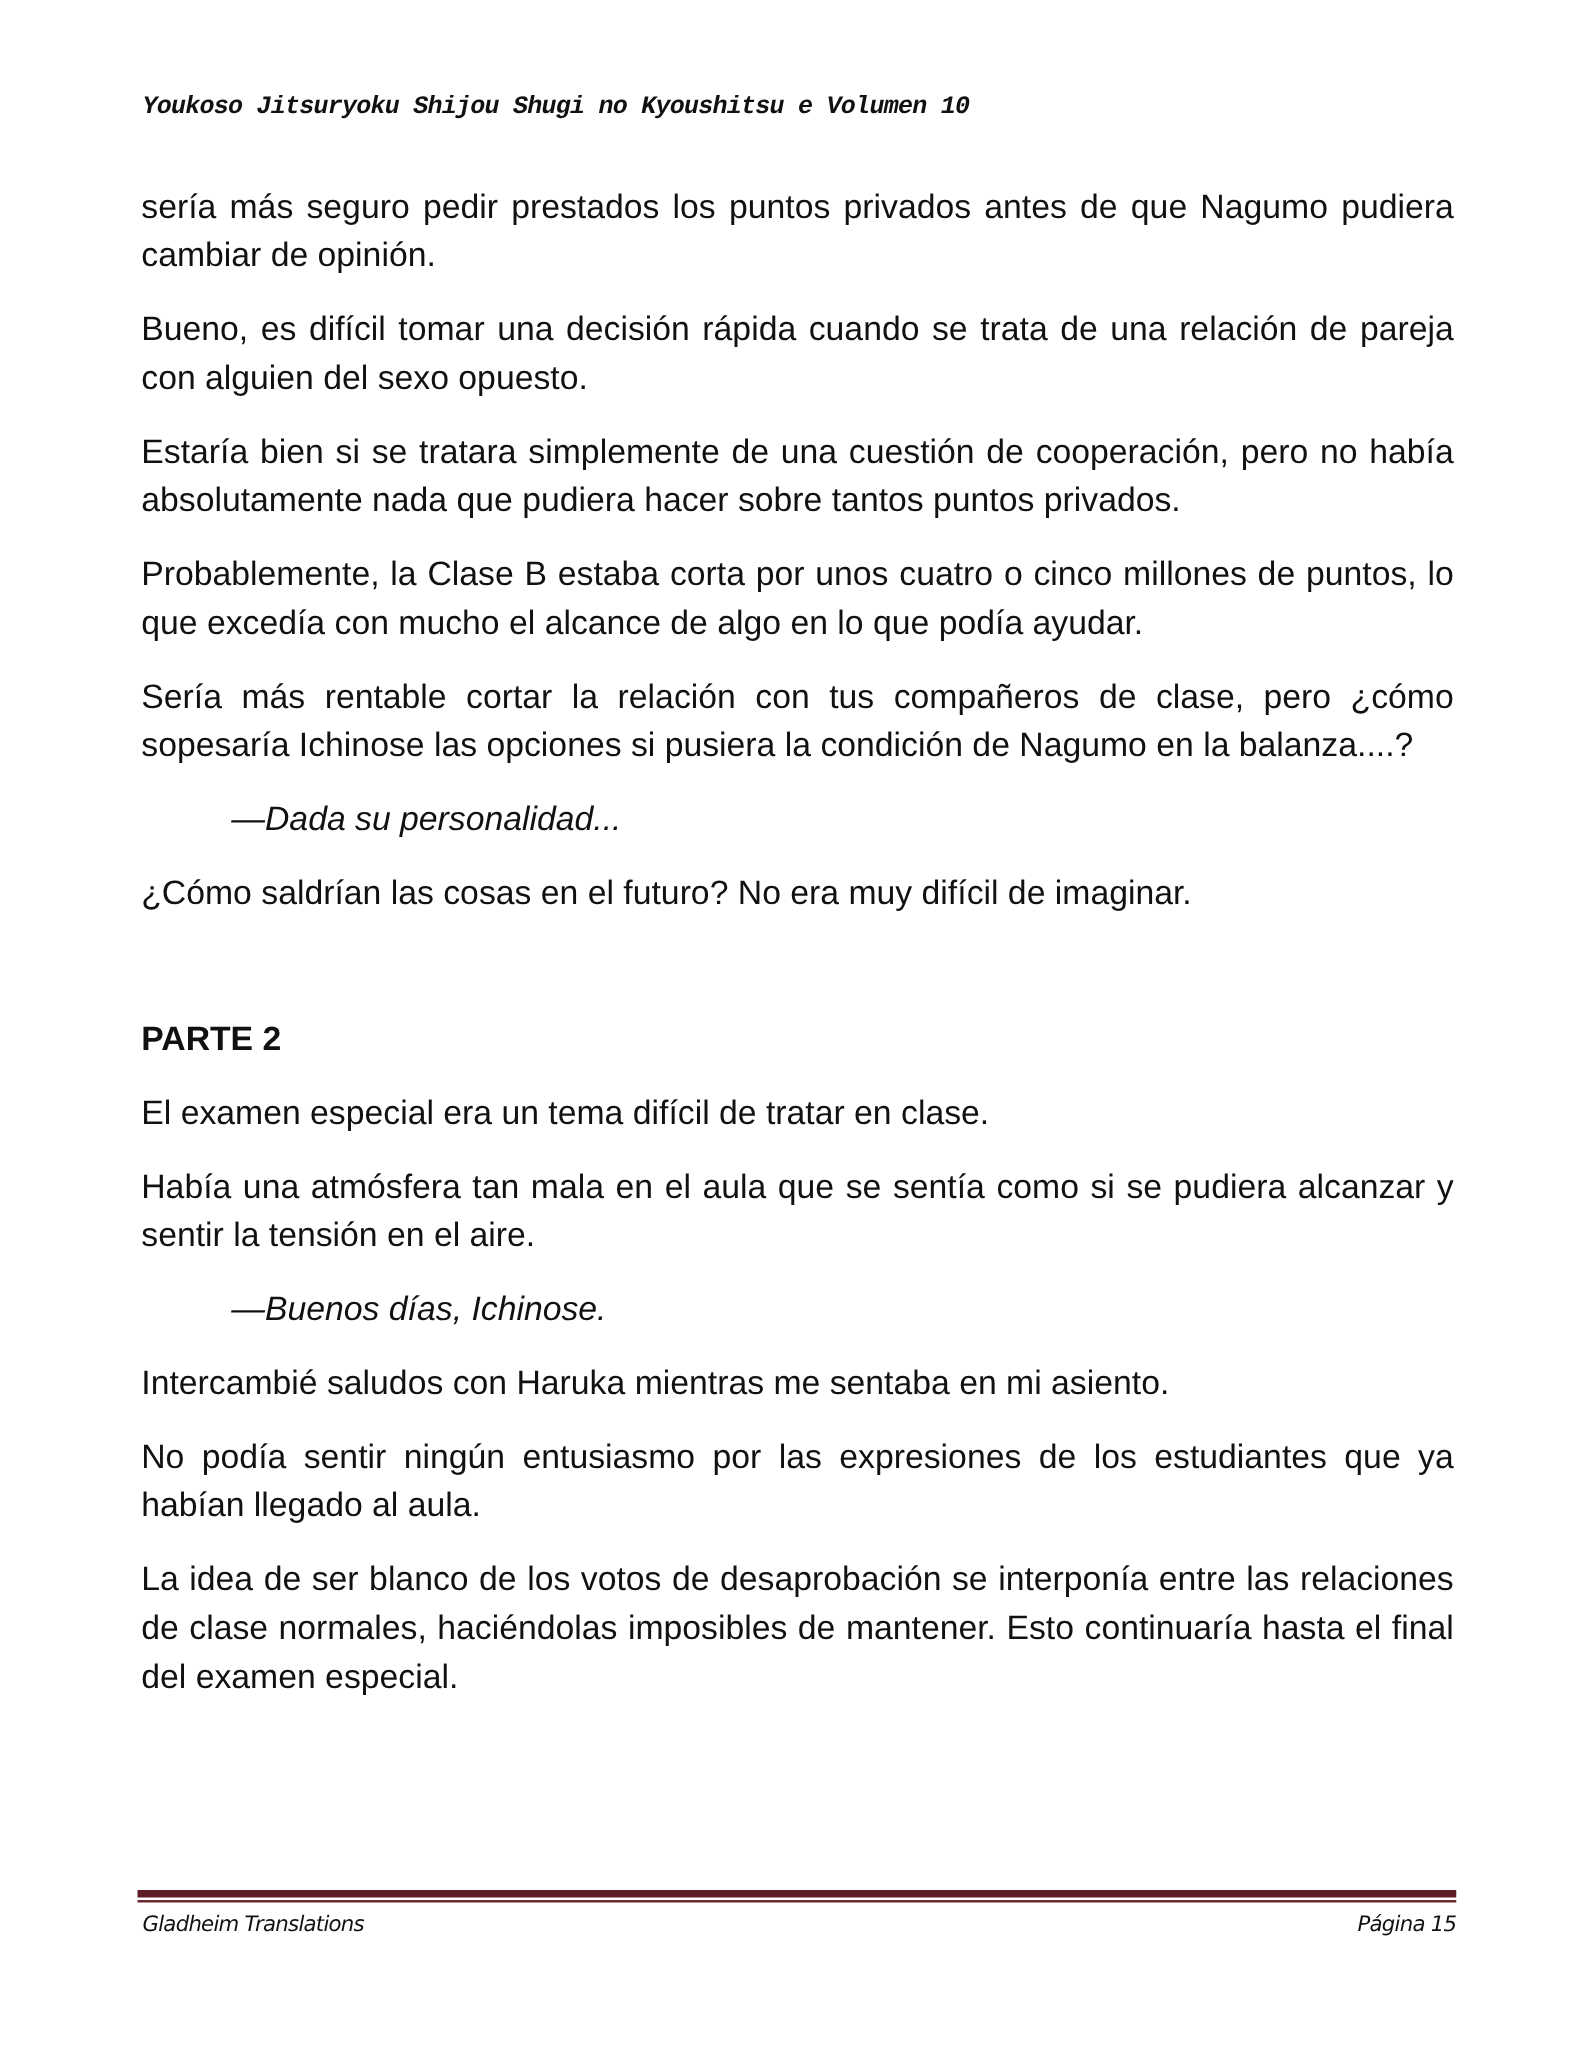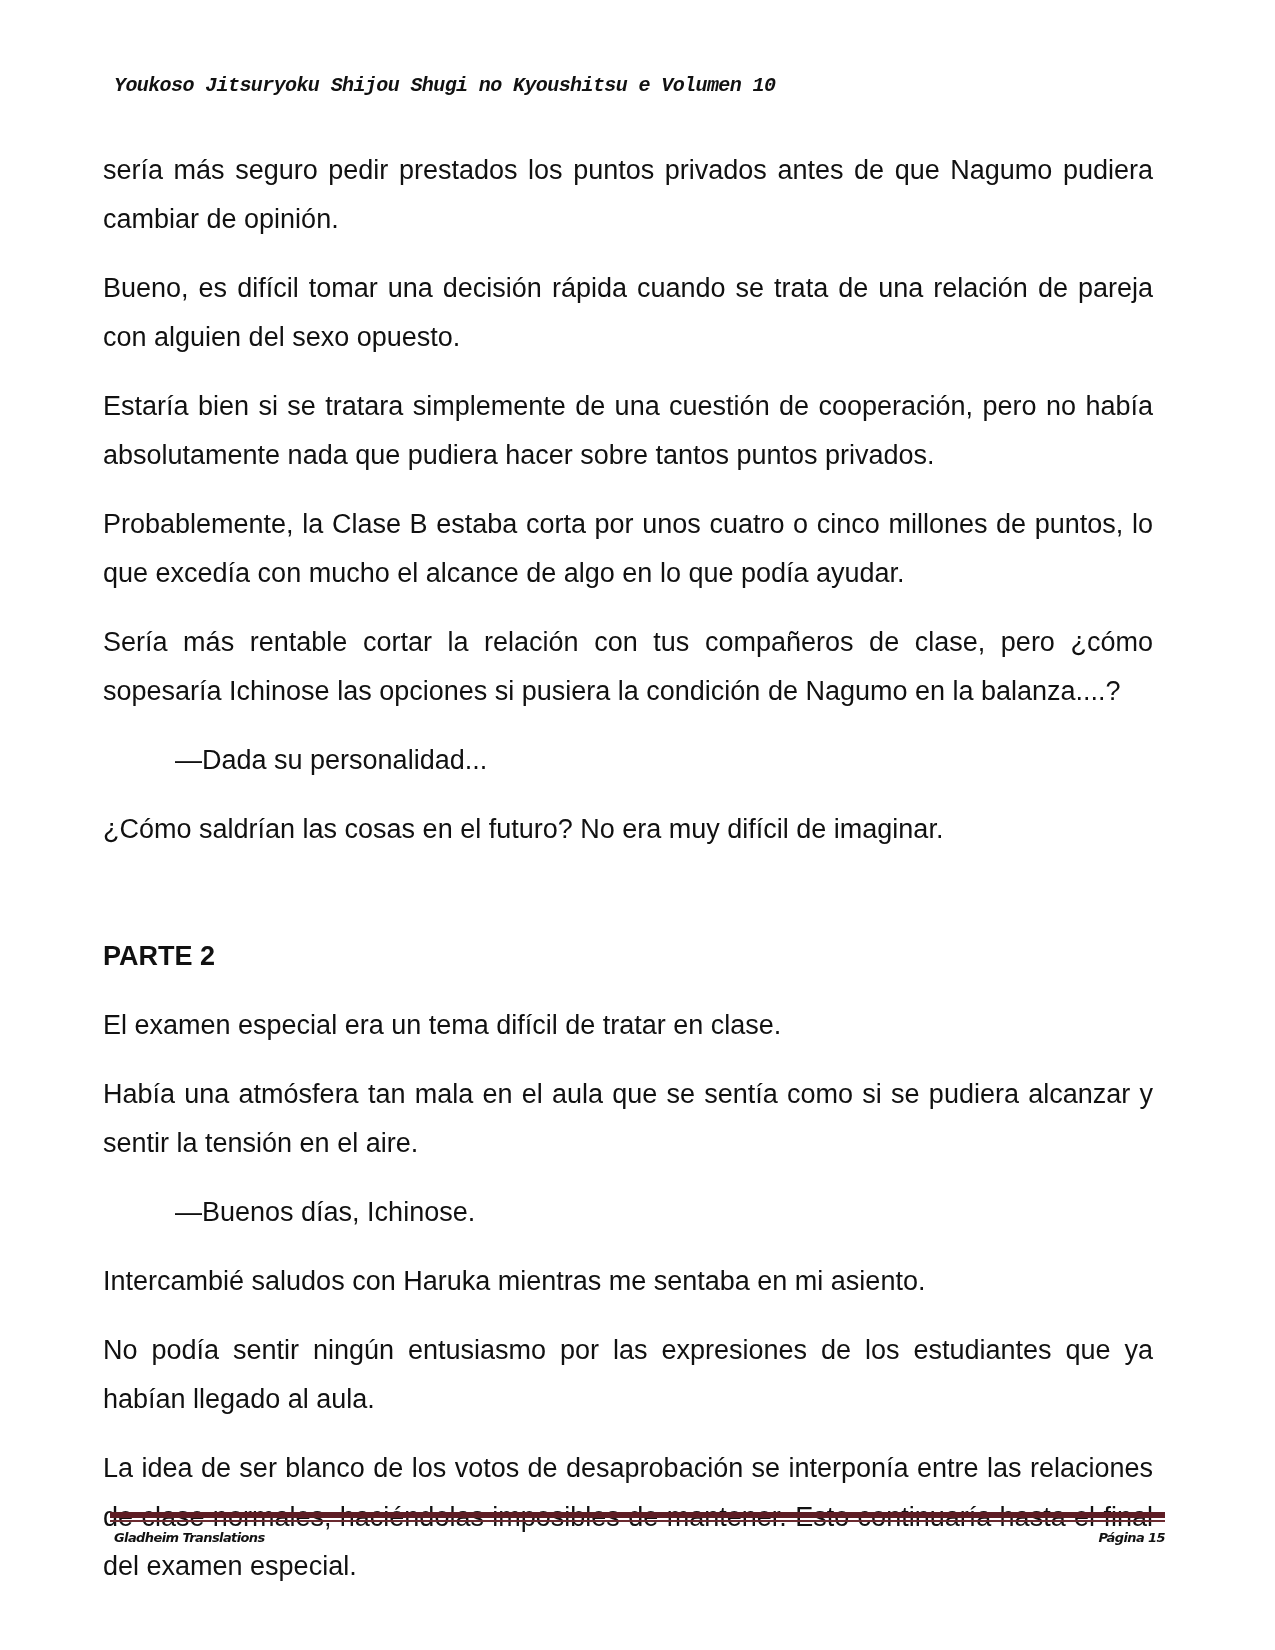--- a/index.html
+++ b/index.html
@@ -3,35 +3,35 @@
 <meta charset="utf-8">
 <style>
   html, body { margin: 0; padding: 0; background: #ffffff; }
   body { width: 1275px; height: 1650px; position: relative; overflow: hidden; color: #111; }
   .header-title {
     position: absolute; left: 114px; top: 74px;
     font-family: Liberation Mono, monospace; font-weight: bold; font-style: italic;
     font-size: 20px; letter-spacing: -0.6px; color: #111;
   }
   .body-text {
-    position: absolute; left: 103px; top: 146px; width: 1050px;
-    font-family: "Liberation Sans", sans-serif; font-size: 27px; line-height: 49px;
+    position: absolute; left: 113px; top: 146px; width: 1050px;
+    font-family: "Liberation Sans", sans-serif; font-size: 27px; line-height: 39px;
   }
   .para { margin: 0 0 20px 0; text-align: justify; }
-  .para.dialogue { text-indent: 72px; text-align: left; }
+  .para.dialogue { text-indent: 72px; text-align: left; font-style: italic; }
   .section-heading {
     font-family: "Liberation Sans", sans-serif; font-weight: bold; font-size: 27px;
     margin: 78px 0 20px 0;
   }
   .rule-thick { position: absolute; left: 110px; width: 1055px; top: 1512px; height: 6px; background: #5e1d24; }
   .rule-thin { position: absolute; left: 110px; width: 1055px; top: 1520px; height: 2px; background: #6b2a30; }
   .footer-left, .footer-right {
     position: absolute; top: 1530px;
-    font-family: "DejaVu Sans", sans-serif; font-weight: bold; font-style: italic;
-    font-size: 13px; letter-spacing: -0.6px; color: #111;
+    font-family: "DejaVu Sans", sans-serif; font-weight: normal; font-style: italic;
+    font-size: 17px; letter-spacing: -0.6px; color: #111;
   }
   .footer-left { left: 114px; }
   .footer-right { right: 110px; }
 </style>
 </head>
 <body>
 
 <div class="header-title">Youkoso Jitsuryoku Shijou Shugi no Kyoushitsu e Volumen 10</div>
 
 <div class="body-text">

